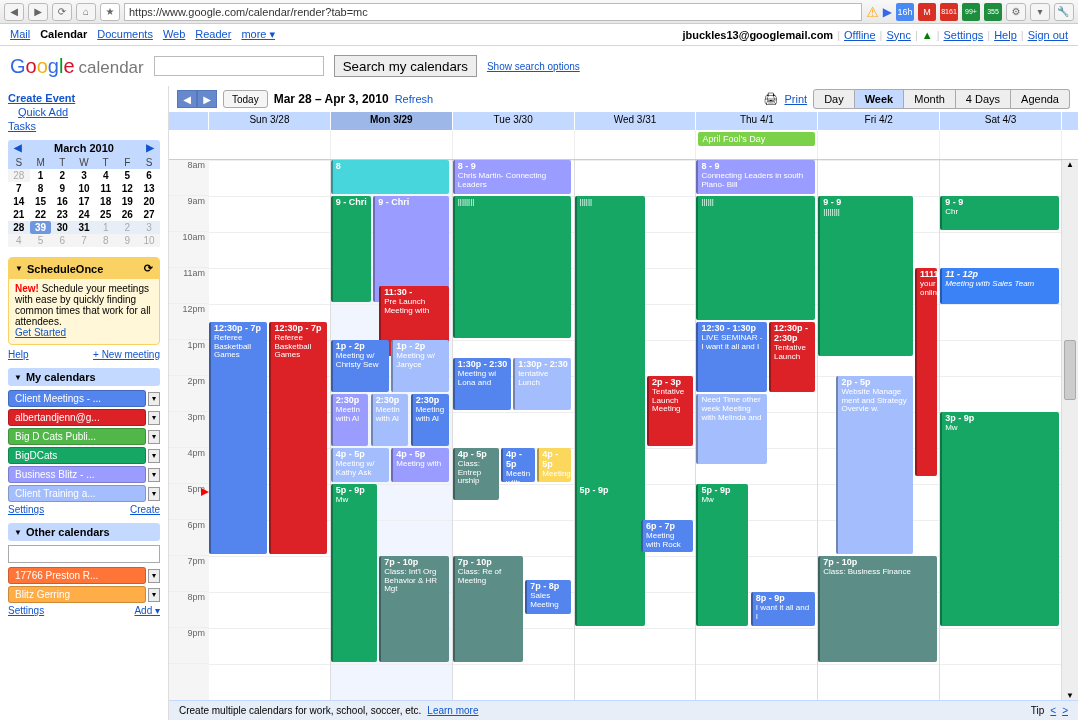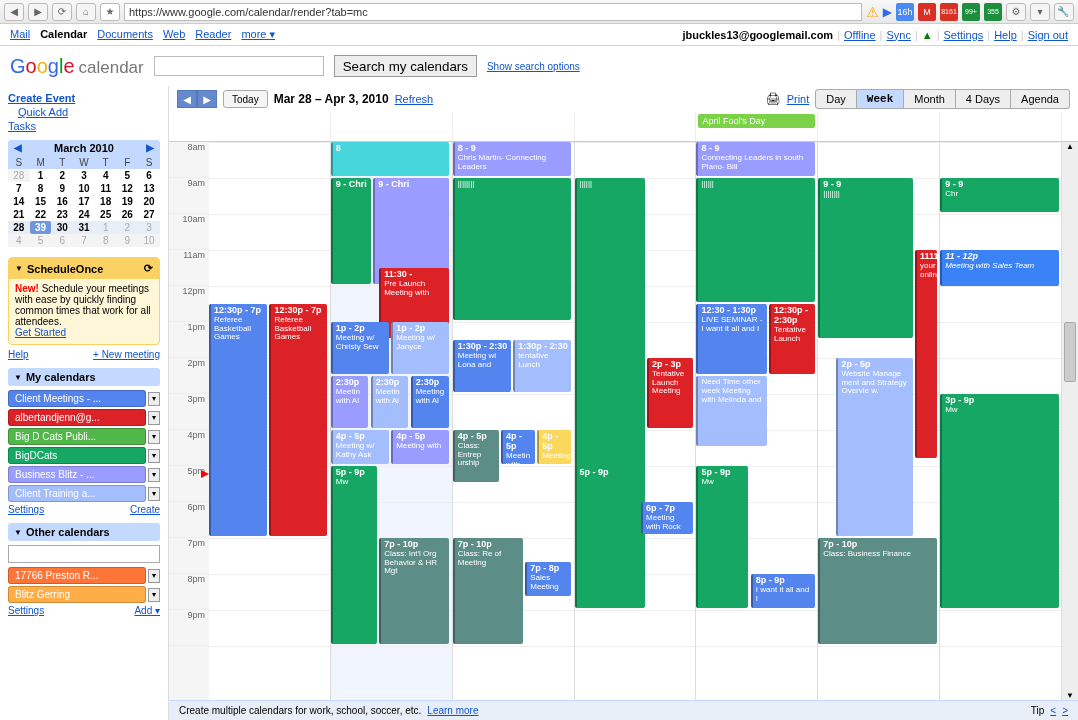--- a/index.html
+++ b/index.html
@@ -69,28 +69,28 @@
 .cal-actions span { color:#1155CC; text-decoration:underline; cursor:pointer;}
 .other-input { width:100%; border:1px solid #aaa; height:18px; padding:0 3px; margin-top:4px;}
 
 
 .content { flex:1; display:flex; flex-direction:column; border-left:1px solid #ddd; }
 .toolbar { height:26px; display:flex; align-items:center; padding:0 8px; gap:6px; }
 .nav-btn-grp { display:flex; }
 .nav-btn { width:20px; height:18px; background:#6688CC; color:#fff; display:flex; align-items:center; justify-content:center; font-size:10px; border:1px solid #5577BB; cursor:pointer;}
 .today-btn { height:18px; padding:0 8px; border:1px solid #aaa; background:#f5f5f5; border-radius:3px; cursor:pointer; font-size:10px;}
 .date-range { font-weight:bold; font-size:12px; }
-.refresh-link { color:#1155CC; text-decoration:underline; cursor:pointer; }
+.refresh-link { color:#1155CC; cursor:pointer; }
 .toolbar-spacer { flex:1; }
 .print-link { text-decoration:underline; color:#1155CC; cursor:pointer; }
 .view-tabs { display:flex; }
 .view-tab { padding:3px 10px; border:1px solid #aaa; border-left:none; background:#eee; cursor:pointer; font-size:11px;}
 .view-tab:first-child { border-left:1px solid #aaa; border-radius:3px 0 0 3px;}
 .view-tab:last-child { border-radius:0 3px 3px 0;}
-.view-tab.active { background:#C3D9FF; font-weight:bold;font-family:Liberation Mono, monospace; }
+.view-tab.active { background:#C3D9FF; font-weight:bold; }
 
 
 .day-headers { display:flex; height:18px; background:#C3D9FF; font-size:10px; }
 .hour-gutter { width:40px; border-right:1px solid #fff;}
 .day-header { flex:1; text-align:center; padding-top:2px; border-right:1px solid #fff; }
 .day-header.today { background:#9db8e8; font-weight:bold;}
 .scroll-gut { width:16px; }
 
 
 .allday-row { display:flex; height:30px; border-bottom:1px solid #ccc; }
@@ -360,20 +360,31 @@
       <span class="print-link">Print</span>
       <div class="view-tabs" id="view-tabs">
           <div class="view-tab">Day</div>
           <div class="view-tab active">Week</div>
           <div class="view-tab">Month</div>
           <div class="view-tab">4 Days</div>
           <div class="view-tab">Agenda</div>
         </div>
     </div>
 
+    <div class="day-headers" id="day-headers">
+      <div class="hour-gutter"></div>
+    <div class="day-header">Sun 3/28</div>
+        <div class="day-header today">Mon 3/29</div>
+        <div class="day-header">Tue 3/30</div>
+        <div class="day-header">Wed 3/31</div>
+        <div class="day-header">Thu 4/1</div>
+        <div class="day-header">Fri 4/2</div>
+        <div class="day-header">Sat 4/3</div>
+        <div class="scroll-gut"></div>
+      </div>
 
     <div class="allday-row">
       <div class="allday-gutter"></div>
       <div class="allday-cells" id="allday-cells">
           <div class="allday-cell"></div>
           <div class="allday-cell"></div>
           <div class="allday-cell"></div>
           <div class="allday-cell"></div>
           <div class="allday-cell">
             <div class="allday-event">April Fool's Day</div>

